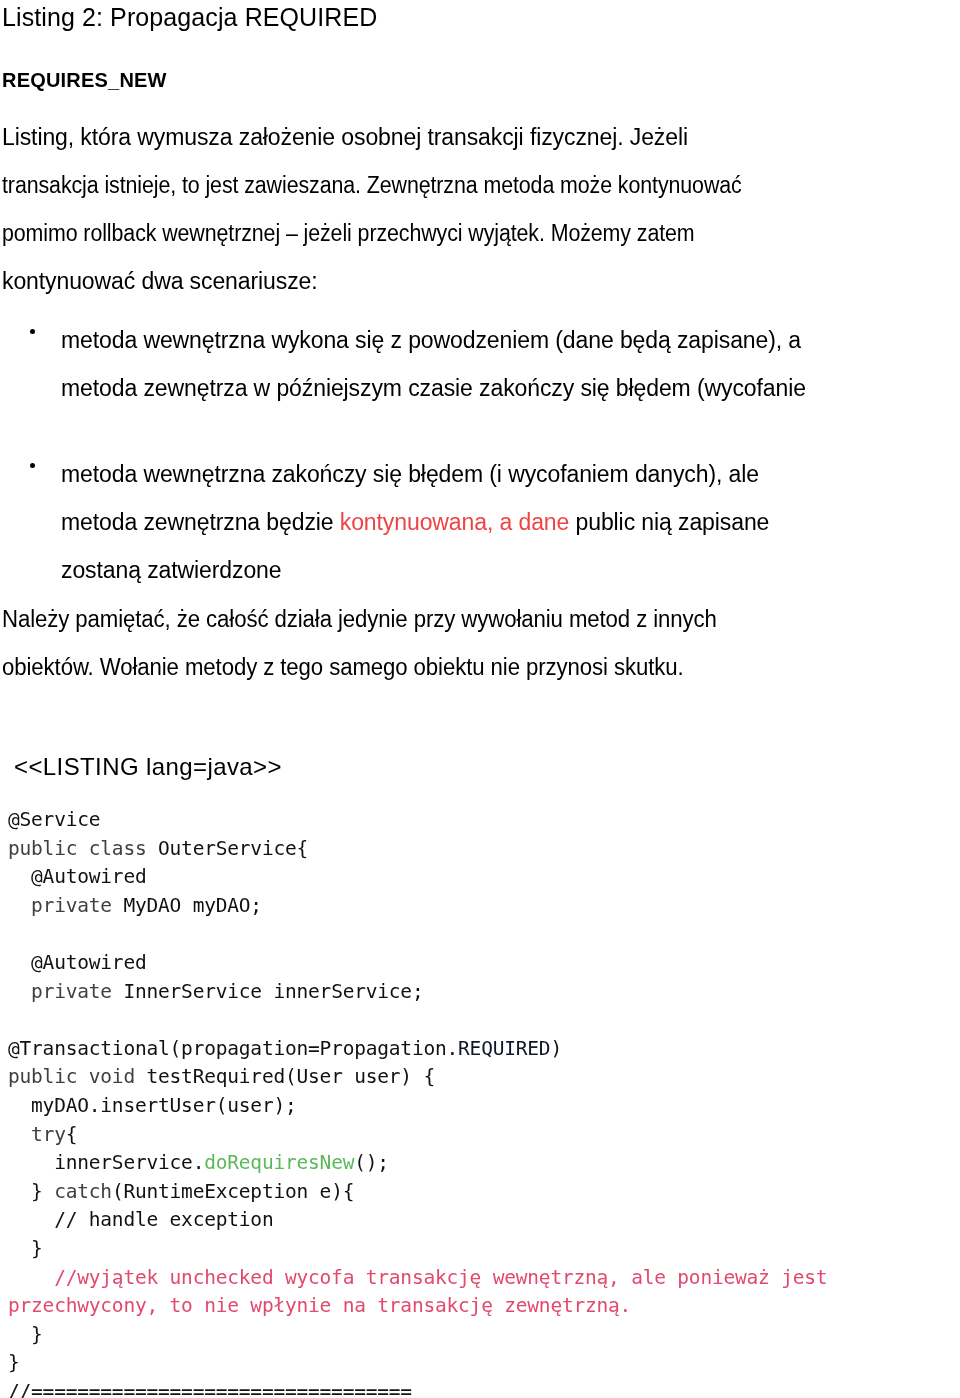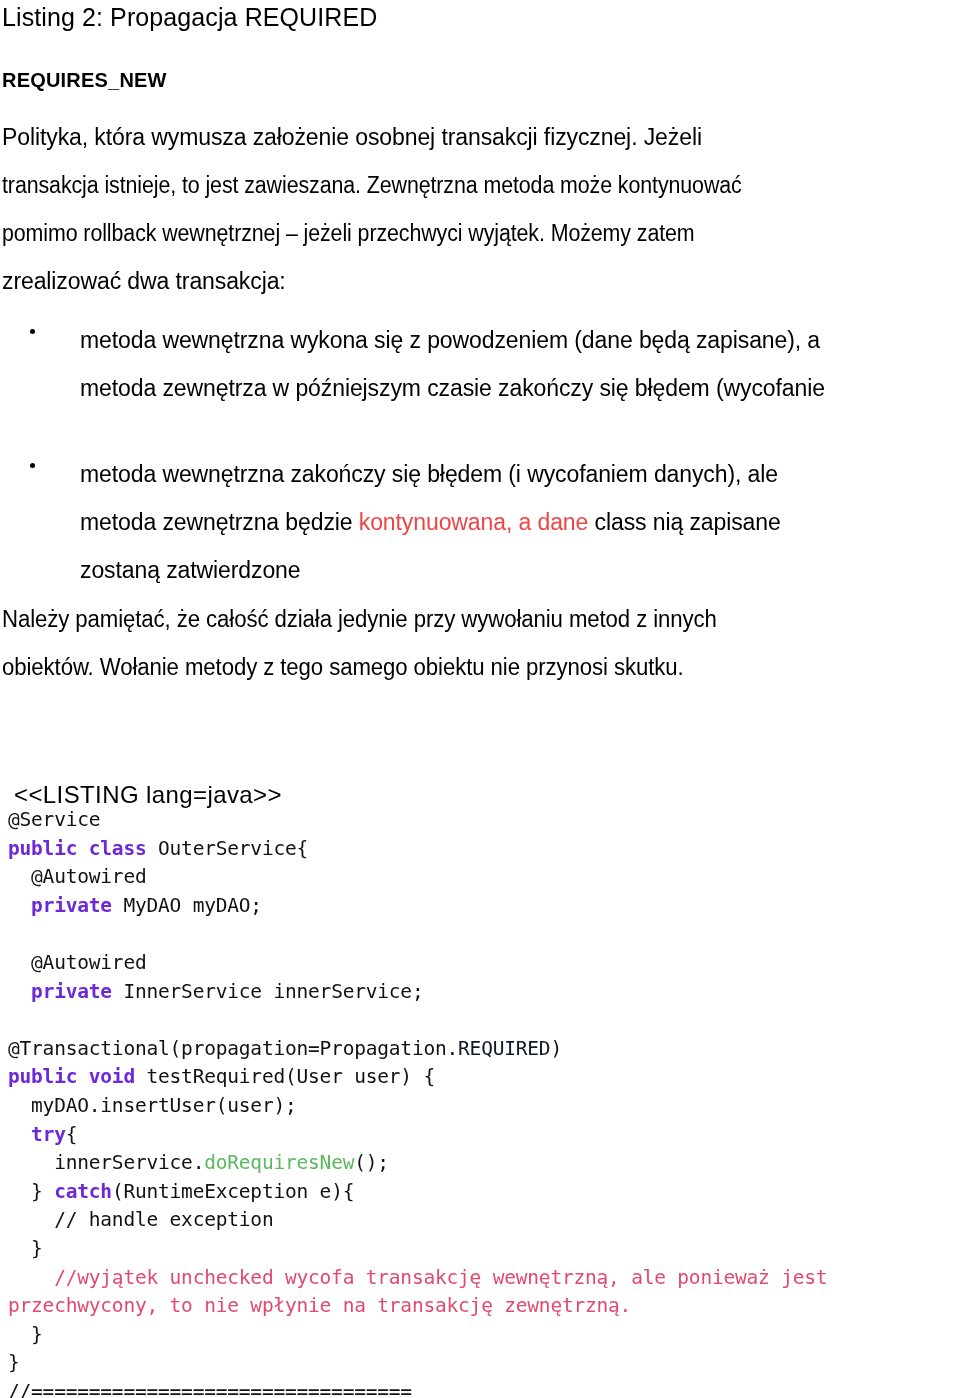--- a/index.html
+++ b/index.html
@@ -64,21 +64,21 @@
   
   .bullets {
     position: absolute;
     left: 0;
     top: 316px;
     width: 960px;
   }
   .bullet-item {
     position: relative;
     margin: 0 0 38px 0;
-    padding-left: 80px;
+    padding-left: 61px;
   }
   .bullet-item:last-child { margin-bottom: 0; }
   .bullet-mark {
     position: absolute;
     left: 30px;
     top: 13px;
     width: 5px;
     height: 5px;
     background: #000000;
     border-radius: 50%;
@@ -96,68 +96,67 @@
 
   
   .listing-tag {
     position: absolute;
     left: 14px;
     top: 752px;
     font-size: 24px;
     line-height: 30px;
     letter-spacing: 0.4px;
     white-space: nowrap;
-    margin-top: 28px;
   }
 
   
   .code {
     position: absolute;
     left: 8px;
     top: 806px;
     width: 950px;
     font-family: "DejaVu Sans Mono", "Liberation Mono", monospace;
     font-size: 19.5px;
     line-height: 28.6px;
     white-space: pre;
     color: #111111;
     letter-spacing: -0.2px;
   }
   .code .line { display: block; min-height: 28.6px; white-space: pre; }
-  .tok-kw      { font-weight: bold; color: #6d28d9; text-align: right; }
+  .tok-kw      { font-weight: normal; color: #404040; text-align: right; }
   .tok-red     { color: #0f172a; }
   .tok-green   { color: #5cb85c; }
   .tok-pink    { color: #e2496f; }
 </style>
 </head>
 <body>
 
 <div class="page">
 
   <div class="listing-title">Listing 2: Propagacja REQUIRED</div>
 
   <div class="heading">REQUIRES_NEW</div>
 
   <div class="para" id="para-intro">
-      <span class="ln"><span>Polityka, która wymusza założenie osobnej transakcji fizycznej. Jeżeli</span></span>
+      <span class="ln"><span>Listing, która wymusza założenie osobnej transakcji fizycznej. Jeżeli</span></span>
       <span class="ln"><span class="cond-2">transakcja istnieje, to jest zawieszana. Zewnętrzna metoda może kontynuować</span></span>
       <span class="ln"><span class="cond-2">pomimo rollback wewnętrznej – jeżeli przechwyci wyjątek. Możemy zatem</span></span>
-      <span class="ln"><span>zrealizować dwa transakcja:</span></span>
+      <span class="ln"><span>kontynuować dwa scenariusze:</span></span>
     </div>
 
   <div class="bullets">
       <div class="bullet-item">
         <span class="bullet-mark"></span>
         <span class="bullet-line"><span>metoda wewnętrzna wykona się z powodzeniem (dane będą zapisane), a</span></span>
         <span class="bullet-line"><span>metoda zewnętrza w późniejszym czasie zakończy się błędem (wycofanie</span></span>
       </div>
       <div class="bullet-item">
         <span class="bullet-mark"></span>
         <span class="bullet-line"><span>metoda wewnętrzna zakończy się błędem (i wycofaniem danych), ale</span></span>
-        <span class="bullet-line"><span>metoda zewnętrzna będzie </span><span class="hl-green">kontynuowana, a dane</span><span> class nią zapisane</span></span>
+        <span class="bullet-line"><span>metoda zewnętrzna będzie </span><span class="hl-green">kontynuowana, a dane</span><span> public nią zapisane</span></span>
         <span class="bullet-line"><span>zostaną zatwierdzone</span></span>
       </div>
     </div>
 
   <div class="para" id="para-note">
       <span class="ln"><span class="cond-1">Należy pamiętać, że całość działa jedynie przy wywołaniu metod z innych</span></span>
       <span class="ln"><span class="cond-1">obiektów. Wołanie metody z tego samego obiektu nie przynosi skutku.</span></span>
     </div>
 
   <div class="listing-tag">&lt;&lt;LISTING lang=java&gt;&gt;</div>

